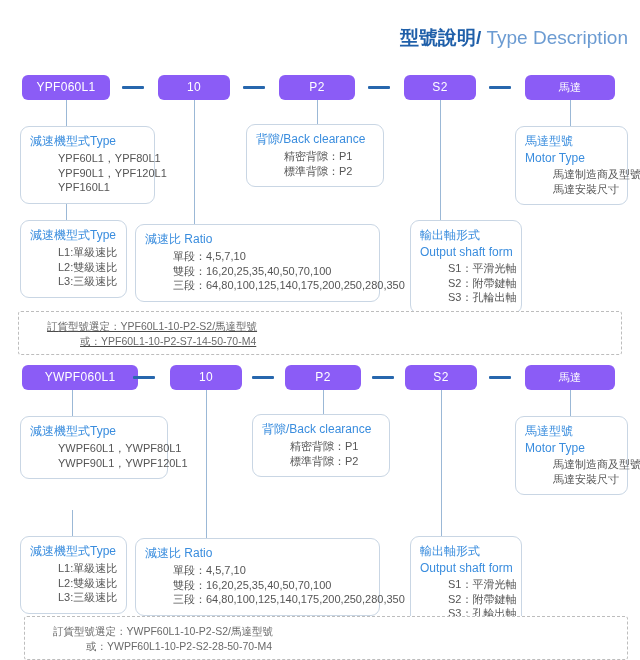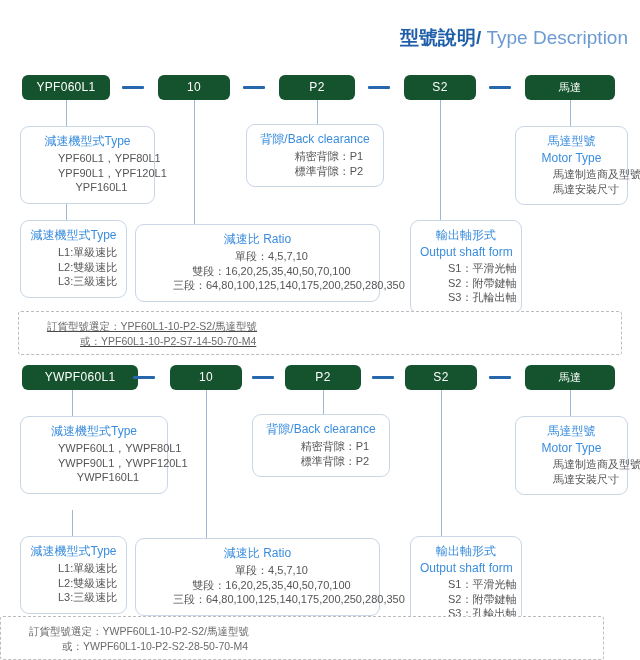--- a/index.html
+++ b/index.html
@@ -14,40 +14,39 @@
   .title{
     position:absolute;right:12px;top:26px;
     font-size:19px;line-height:24px;white-space:nowrap;
   }
   .title .cn{color:#1f5fa9;font-weight:bold;margin-top:30px;}
   .title .en{color:#6b9bd2;font-weight:normal;}
 
   
   .chip{
     position:absolute;height:25px;border-radius:6px;
-    background:#14532d;color:#ffffff;
+    background:#8b5cf6;color:#ffffff;
     font-size:12px;line-height:25px;text-align:center;
     letter-spacing:.3px;
   }
   .chip.cjk{font-size:11px;}
 
   
   .dash{
     position:absolute;height:3px;width:22px;background:#2767ad;border-radius:1px;
   }
 
   
   .vline{position:absolute;width:1px;background:#9bb8d6;}
 
   
   .card{
     position:absolute;box-sizing:border-box;
     background:#ffffff;border:1px solid #c9d6e4;border-radius:9px;
     padding:7px 9px 8px 9px;
-    text-align:center;
   }
   .card .hd{
     color:#3a8dde;font-size:12px;line-height:15px;margin-bottom:2px;white-space:nowrap;
   }
   .card .hd.two{line-height:14.5px;}
   .card .ln{
     color:#555555;font-size:11px;line-height:14.5px;white-space:nowrap;margin-left:28px;
   }
 
   
@@ -146,21 +145,20 @@
 <div class="vline" style="left:72px;top:510px;height:26px;"></div>
 <div class="vline" style="left:206px;top:390px;height:148px;"></div>
 <div class="vline" style="left:323px;top:390px;height:24px;"></div>
 <div class="vline" style="left:441px;top:390px;height:146px;"></div>
 <div class="vline" style="left:570px;top:390px;height:26px;"></div>
 
 <div class="card" style="left:20px;top:416px;width:148px;">
   <div class="hd">減速機型式Type</div>
   <div class="ln">YWPF60L1，YWPF80L1</div>
   <div class="ln">YWPF90L1，YWPF120L1</div>
-  <div class="ln">YWPF160L1</div>
 </div>
 
 <div class="card" style="left:20px;top:536px;width:107px;">
   <div class="hd">減速機型式Type</div>
   <div class="ln">L1:單級速比</div>
   <div class="ln">L2:雙級速比</div>
   <div class="ln">L3:三級速比</div>
 </div>
 
 <div class="card" style="left:135px;top:538px;width:245px;">
@@ -184,16 +182,16 @@
   <div class="ln">S3：孔輪出軸</div>
 </div>
 
 <div class="card" style="left:515px;top:416px;width:113px;">
   <div class="hd two">馬達型號</div>
   <div class="hd two">Motor Type</div>
   <div class="ln">馬達制造商及型號</div>
   <div class="ln">馬達安裝尺寸</div>
 </div>
 
-<div class="orderbox" style="left:0;top:616px;width:604px;height:44px;">
+<div class="orderbox" style="left:24px;top:616px;width:604px;height:44px;">
   <div class="ln">訂貨型號選定：YWPF60L1-10-P2-S2/馬達型號</div>
   <div class="ln indent">或：YWPF60L1-10-P2-S2-28-50-70-M4</div>
 </div>
 
 </body></html>

